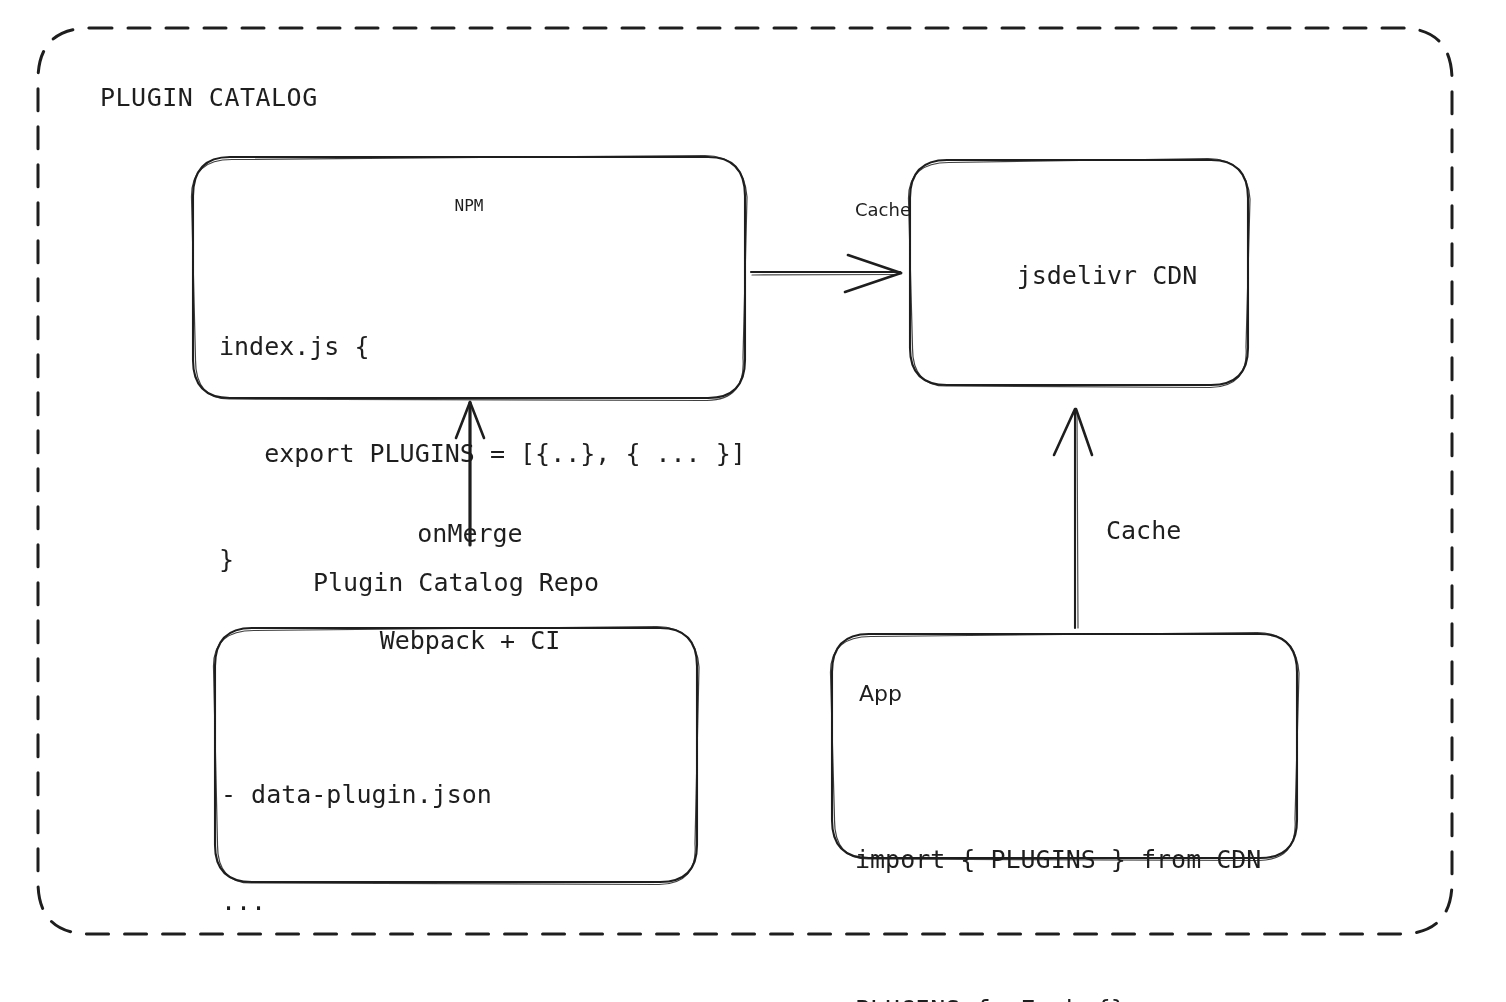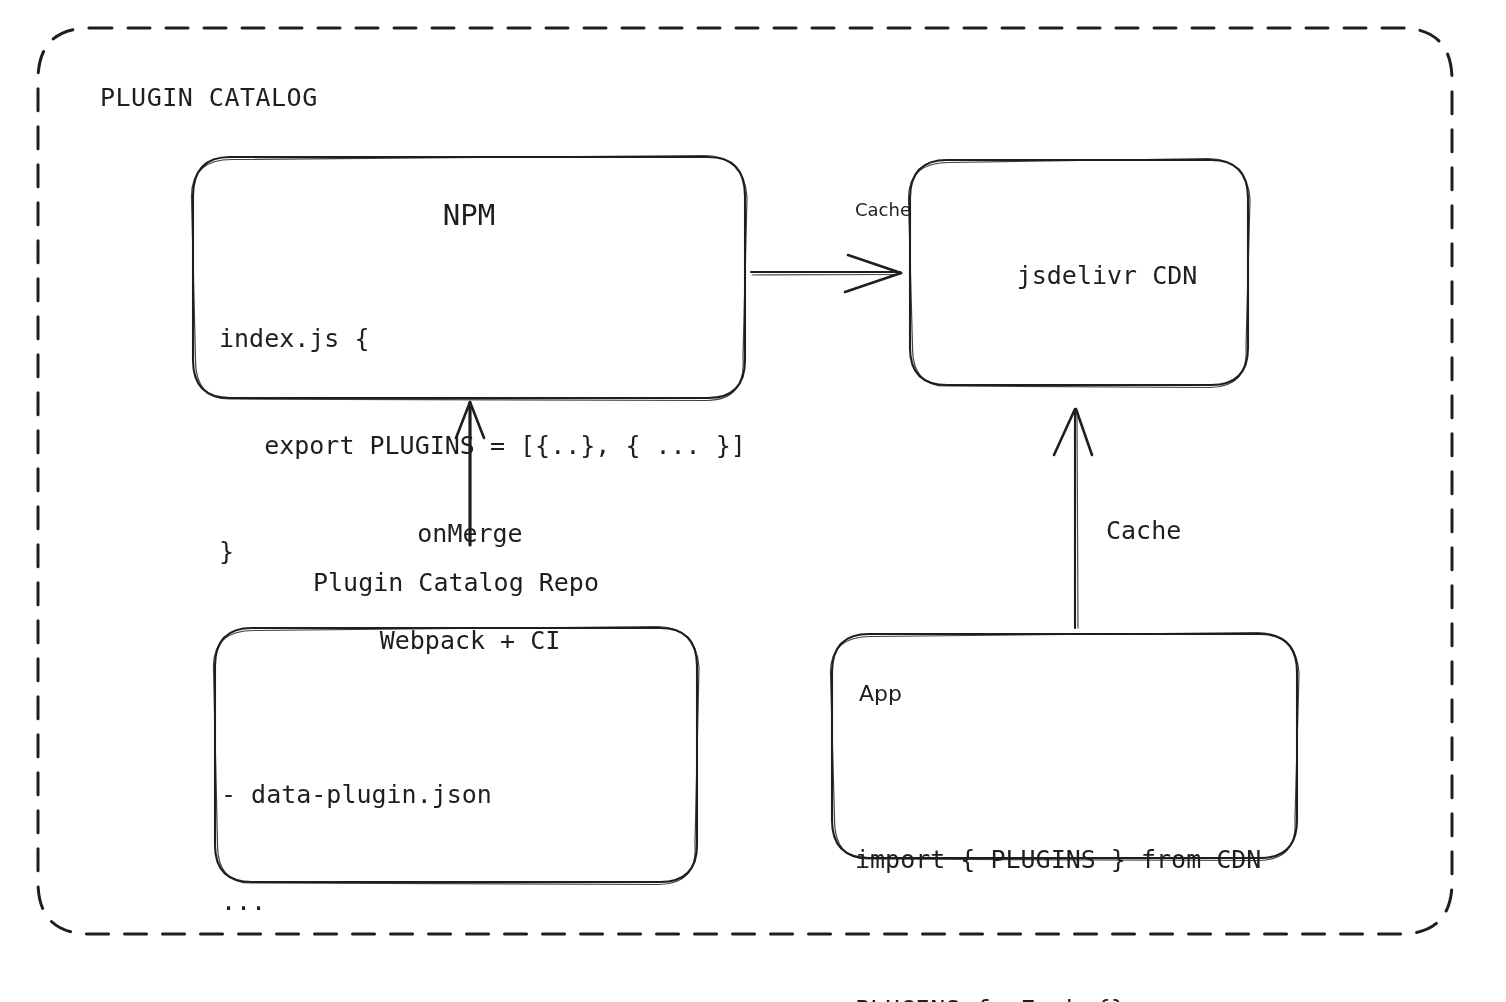--- a/index.html
+++ b/index.html
@@ -28,22 +28,22 @@
     color: #1e1e1e;
     white-space: pre;
     line-height: 1.42;
   }
   .mono   { font-family: "DejaVu Sans Mono", monospace; }
   .sans   { font-family: "DejaVu Sans", sans-serif; }
 
   
   .frame-title   { left: 100px;  top: 80px;   font-size: 25px;  letter-spacing: 0.5px; }
 
-  .npm-title     { left: 193px;  top: 195px;  width: 552px; text-align: center; font-size: 29px; }
-  .npm-code      { left: 219px;  top: 250px;  font-size: 25px; }
+  .npm-title     { left: 193px;  top: 195px;  width: 552px; text-align: center; font-size: 16px; }
+  .npm-code      { left: 219px;  top: 258px;  font-size: 25px; }
 
   .cdn-title     { left: 910px;  top: 258px;  width: 338px; text-align: center; font-size: 25px; padding-left: 28px; }
 
   .cache-label   { left: 831px;  top: 197px;  font-size: 18px; margin-left: 24px; }
   .import-label  { left: 1106px; top: 513px;  font-size: 25px; }
 
   .webpack-label { left: 345px;  top: 445px;  width: 250px; text-align: center; font-size: 25px; }
 
   .repo-label    { left: 215px;  top: 565px;  width: 482px; text-align: center; font-size: 25px; }
   .repo-list     { left: 221px;  top: 706px;  font-size: 25px; }

